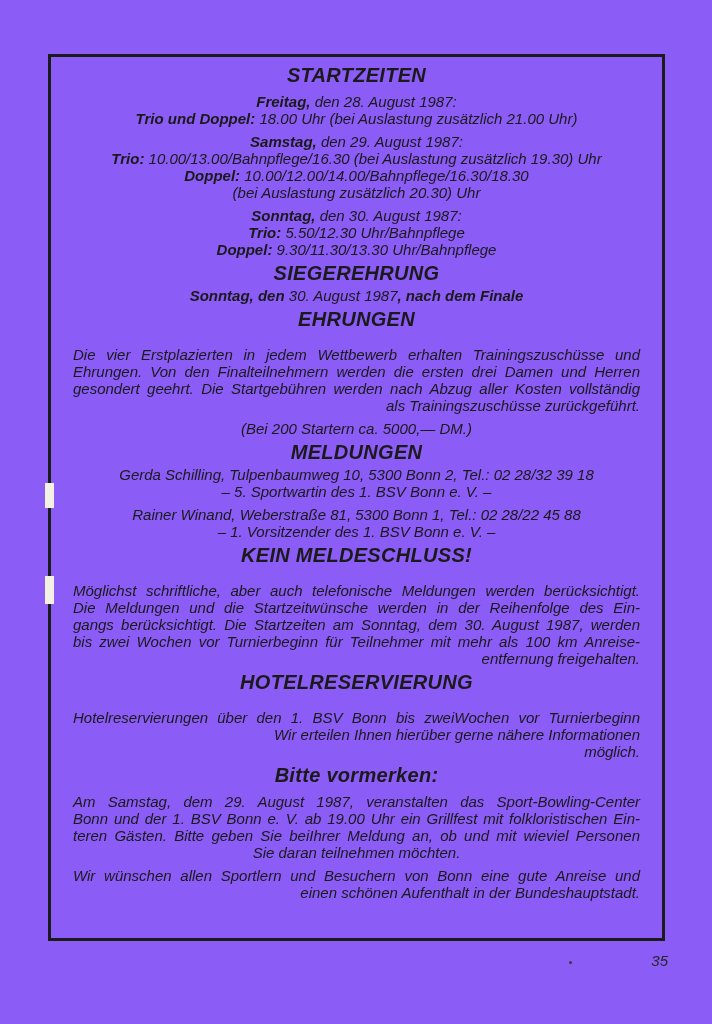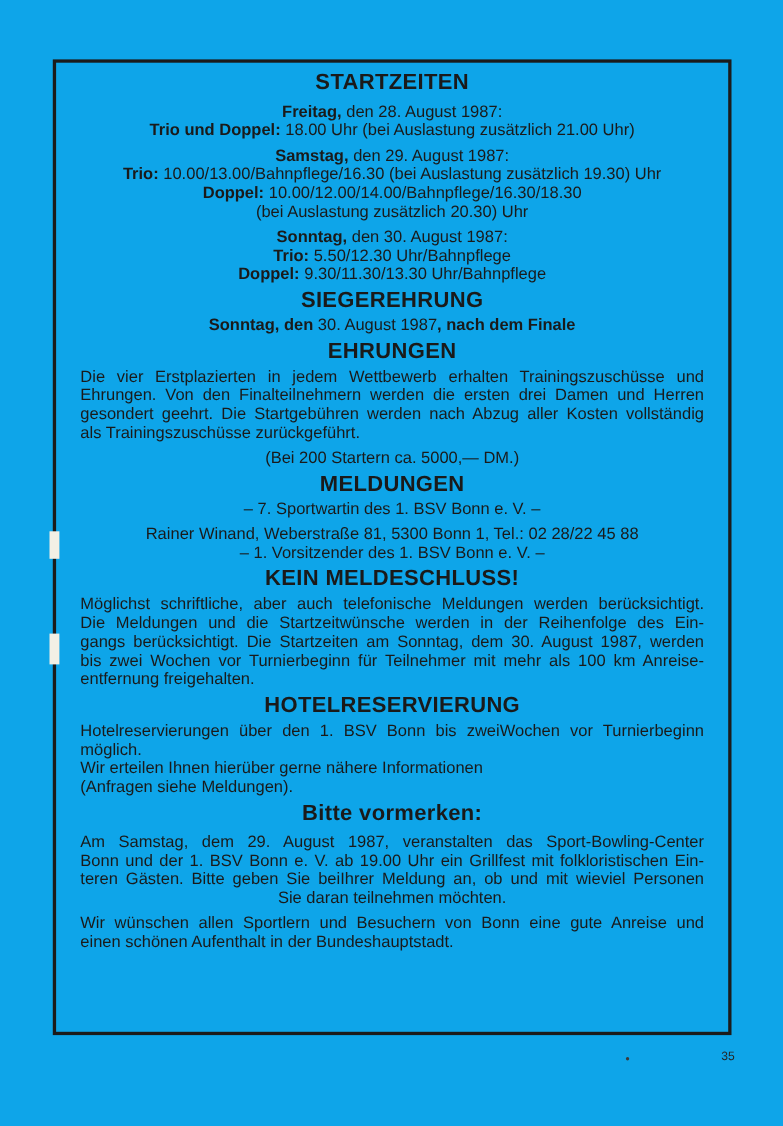--- a/index.html
+++ b/index.html
@@ -1,42 +1,42 @@
 <!DOCTYPE html>
 <html><head>
 <meta charset="utf-8">
 <style>
   html,body{margin:0;padding:0;width:712px;height:1024px;overflow:hidden;}
   body{background:#f3f0e5;}
   .page{
-    position:relative;width:712px;height:1024px;background:#0ea5e9;
-    font-family:"Liberation Sans","DejaVu Sans",sans-serif;color:#1a1a1a;
+    position:relative;width:712px;height:1024px;background:#8b5cf6;
+    font-family:"Liberation Sans","DejaVu Sans",sans-serif;color:#1a1a1a;font-style:italic;
   }
   .frame{
     position:absolute;left:48px;top:54px;width:617px;height:887px;
     border:3px solid #1b1b1b;box-sizing:border-box;
     padding:7px 22px 0 22px;
   }
   .h{
     font-weight:bold;font-size:20px;line-height:23px;text-align:center;
     letter-spacing:.3px;margin:4px 0 2px 0;
   }
   .h:first-child{margin-top:0;}
   .ln{font-size:15px;line-height:17px;text-align:center;}
   .ln b{font-weight:bold;text-align:right;}
-  .para{margin-top:3px;}
+  .para{margin-top:15px;}
   .pl{font-size:15px;line-height:17px;}
   .a-j{text-align:justify;text-align-last:justify;}
-  .a-c{text-align:left;}
+  .a-c{text-align:right;}
   .a-l{text-align:center;}
   .spaced{margin-top:6px;}
   .border-gap{position:absolute;left:45px;width:9px;background:#f3f0e5;}
   .gap1{top:483px;height:25px;}
   .gap2{top:576px;height:28px;}
-  .pageno{position:absolute;top:954px;right:44px;font-size:11px;line-height:14px;color:#262626;}
+  .pageno{position:absolute;top:954px;right:44px;font-size:15px;line-height:14px;color:#262626;}
   .ink-dot{position:absolute;left:569px;top:961px;width:3px;height:3px;border-radius:50%;background:#3a3a3a;}
 </style>
 </head>
 <body>
 
 <div class="page">
   <div class="frame">
     <div id="doc">
         <div class="h">STARTZEITEN</div>
         <div class="ln spaced"><b>Freitag, </b><span>den 28. August 1987:</span></div>
@@ -52,37 +52,37 @@
         <div class="ln"><b>Sonntag, den </b><span>30. August 1987</span><b>, nach dem Finale</b></div>
         <div class="h">EHRUNGEN</div>
         <div class="para">
           <div class="pl a-j">Die vier Erstplazierten in jedem Wettbewerb erhalten Trainingszuschüsse und</div>
           <div class="pl a-j">Ehrungen. Von den Finalteilnehmern werden die ersten drei Damen und Herren</div>
           <div class="pl a-j">gesondert geehrt. Die Startgebühren werden nach Abzug aller Kosten vollständig</div>
           <div class="pl a-c">als Trainingszuschüsse zurückgeführt.</div>
         </div>
         <div class="ln spaced"><span>(Bei 200 Startern ca. 5000,— DM.)</span></div>
         <div class="h">MELDUNGEN</div>
-        <div class="ln"><span>– 7. Sportwartin des 1. BSV Bonn e. V. –</span></div>
+        <div class="ln"><span>Gerda Schilling, Tulpenbaumweg 10, 5300 Bonn 2, Tel.: 02 28/32 39 18</span></div>
+        <div class="ln"><span>– 5. Sportwartin des 1. BSV Bonn e. V. –</span></div>
         <div class="ln spaced"><span>Rainer Winand, Weberstraße 81, 5300 Bonn 1, Tel.: 02 28/22 45 88</span></div>
         <div class="ln"><span>– 1. Vorsitzender des 1. BSV Bonn e. V. –</span></div>
         <div class="h">KEIN MELDESCHLUSS!</div>
         <div class="para">
           <div class="pl a-j">Möglichst schriftliche, aber auch telefonische Meldungen werden berücksichtigt.</div>
           <div class="pl a-j">Die Meldungen und die Startzeitwünsche werden in der Reihenfolge des Ein-</div>
           <div class="pl a-j">gangs berücksichtigt. Die Startzeiten am Sonntag, dem 30. August 1987, werden</div>
           <div class="pl a-j">bis zwei Wochen vor Turnierbeginn für Teilnehmer mit mehr als 100 km Anreise-</div>
           <div class="pl a-c">entfernung freigehalten.</div>
         </div>
         <div class="h">HOTELRESERVIERUNG</div>
         <div class="para">
           <div class="pl a-j">Hotelreservierungen über den 1. BSV Bonn bis zweiWochen vor Turnierbeginn</div>
+          <div class="pl a-c">Wir erteilen Ihnen hierüber gerne nähere Informationen</div>
           <div class="pl a-c">möglich.</div>
-          <div class="pl a-c">Wir erteilen Ihnen hierüber gerne nähere Informationen</div>
-          <div class="pl a-c">(Anfragen siehe Meldungen).</div>
         </div>
         <div class="h">Bitte vormerken:</div>
         <div class="para spaced">
           <div class="pl a-j">Am Samstag, dem 29. August 1987, veranstalten das Sport-Bowling-Center</div>
           <div class="pl a-j">Bonn und der 1. BSV Bonn e. V. ab 19.00 Uhr ein Grillfest mit folkloristischen Ein-</div>
           <div class="pl a-j">teren Gästen. Bitte geben Sie beiIhrer Meldung an, ob und mit wieviel Personen</div>
           <div class="pl a-l">Sie daran teilnehmen möchten.</div>
         </div>
         <div class="para spaced">
           <div class="pl a-j">Wir wünschen allen Sportlern und Besuchern von Bonn eine gute Anreise und</div>

